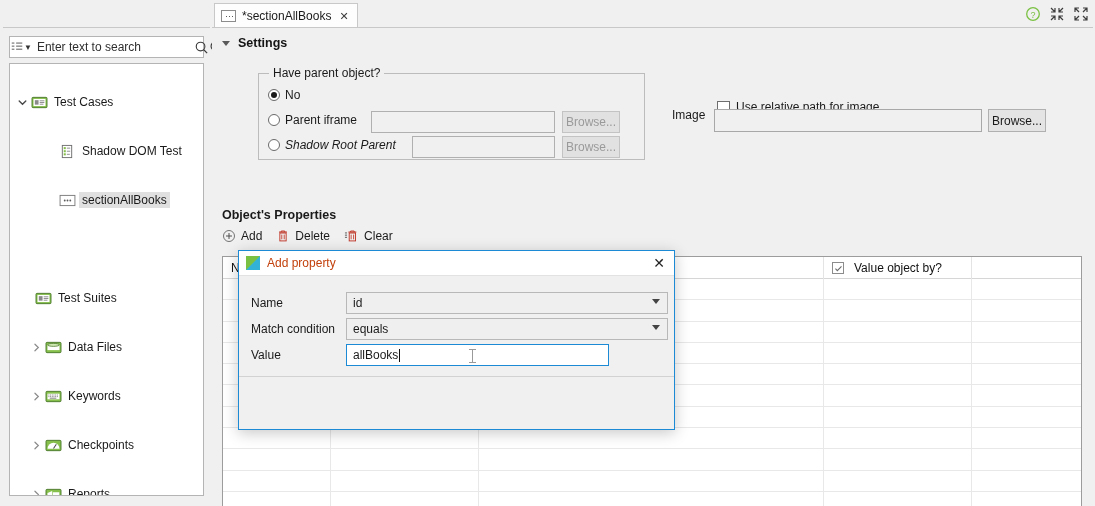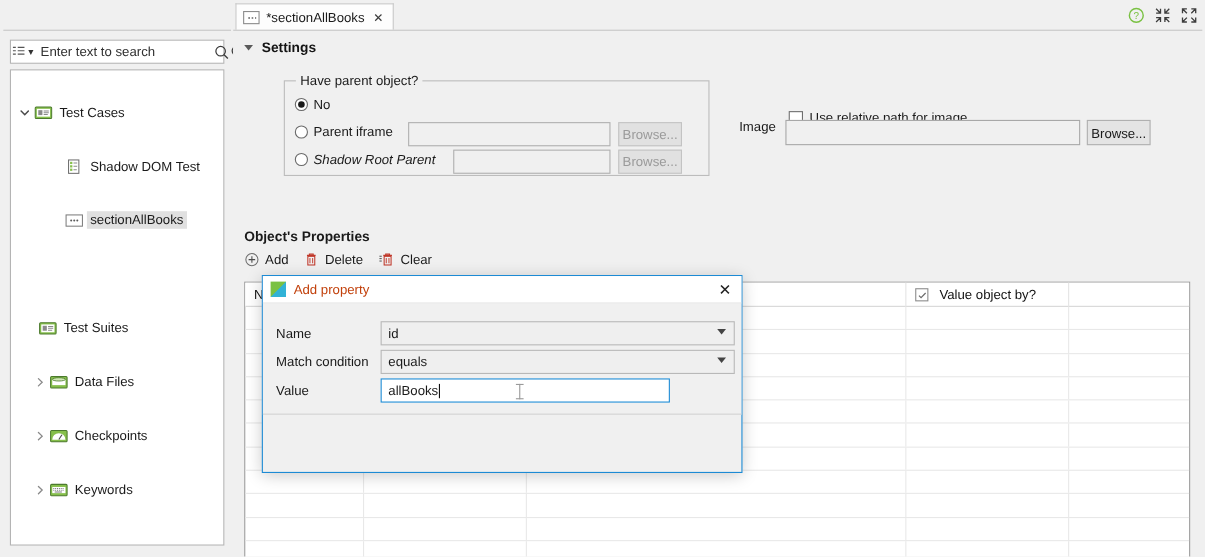--- a/index.html
+++ b/index.html
@@ -321,40 +321,55 @@
           </div>
           <div class="tree-row" style="padding-left: 18px;">
             <span class="twisty">
               <svg width="11" height="11" viewBox="0 0 12 12">
                 <path d="M4.3 2.4L8 6l-3.7 3.6" stroke="#8a8a8a" stroke-width="1.3" fill="none" stroke-linecap="round"></path>
               </svg>
             </span>
             <span class="tree-ico">
               <svg width="17" height="15" viewBox="0 0 18 16">
                 <rect x="1" y="2.5" width="16" height="11" rx="1" fill="#86bf4b" stroke="#4c7a2e" stroke-width="1"></rect>
-                <path d="M2.6 11.5a6.4 6.4 0 0 1 12.8 0z" fill="#ffffff"></path>
-                <path d="M9 11.2L12 6.6" stroke="#4a4a4a" stroke-width="1.1"></path>
-              </svg>
-            </span>
-            <span class="tree-label">Checkpoints</span>
+                <rect x="2.6" y="5.0" width="12.8" height="6" fill="#ffffff"></rect>
+                <path d="M3.6 6.4h1M5.4 6.4h1M7.2 6.4h1M9 6.4h1M10.8 6.4h1M12.6 6.4h1M3.6 8.1h1M5.4 8.1h1M7.2 8.1h1M9 8.1h1M10.8 8.1h1M12.6 8.1h1M5 9.8h7" stroke="#7d7d7d" stroke-width="1"></path>
+              </svg>
+            </span>
+            <span class="tree-label">Keywords</span>
           </div>
           <div class="tree-row" style="padding-left: 18px;">
             <span class="twisty">
               <svg width="11" height="11" viewBox="0 0 12 12">
                 <path d="M4.3 2.4L8 6l-3.7 3.6" stroke="#8a8a8a" stroke-width="1.3" fill="none" stroke-linecap="round"></path>
               </svg>
             </span>
             <span class="tree-ico">
               <svg width="17" height="15" viewBox="0 0 18 16">
                 <rect x="1" y="2.5" width="16" height="11" rx="1" fill="#86bf4b" stroke="#4c7a2e" stroke-width="1"></rect>
-                <rect x="2.6" y="5.0" width="12.8" height="6" fill="#ffffff"></rect>
-                <path d="M3.6 6.4h1M5.4 6.4h1M7.2 6.4h1M9 6.4h1M10.8 6.4h1M12.6 6.4h1M3.6 8.1h1M5.4 8.1h1M7.2 8.1h1M9 8.1h1M10.8 8.1h1M12.6 8.1h1M5 9.8h7" stroke="#7d7d7d" stroke-width="1"></path>
-              </svg>
-            </span>
-            <span class="tree-label">Keywords</span>
+                <path d="M2.6 11.5a6.4 6.4 0 0 1 12.8 0z" fill="#ffffff"></path>
+                <path d="M9 11.2L12 6.6" stroke="#4a4a4a" stroke-width="1.1"></path>
+              </svg>
+            </span>
+            <span class="tree-label">Checkpoints</span>
+          </div>
+          <div class="tree-row" style="padding-left: 18px;">
+            <span class="twisty">
+              <svg width="11" height="11" viewBox="0 0 12 12">
+                <path d="M4.3 2.4L8 6l-3.7 3.6" stroke="#8a8a8a" stroke-width="1.3" fill="none" stroke-linecap="round"></path>
+              </svg>
+            </span>
+            <span class="tree-ico">
+              <svg width="17" height="15" viewBox="0 0 18 16">
+                <rect x="1" y="2.5" width="16" height="11" rx="1" fill="#86bf4b" stroke="#4c7a2e" stroke-width="1"></rect>
+                <path d="M2.6 13V6.4l5-2.2v8.8z" fill="#ffffff"></path>
+                <rect x="8.2" y="5.6" width="7" height="7.4" fill="#ffffff"></rect>
+              </svg>
+            </span>
+            <span class="tree-label">Reports</span>
           </div>
         </div>
     </div>
   </div>
 
   <div id="editor-panel">
 
     <div id="editor-tabstrip">
       <div class="editor-tab">
         <span class="tab-doc-icon">

